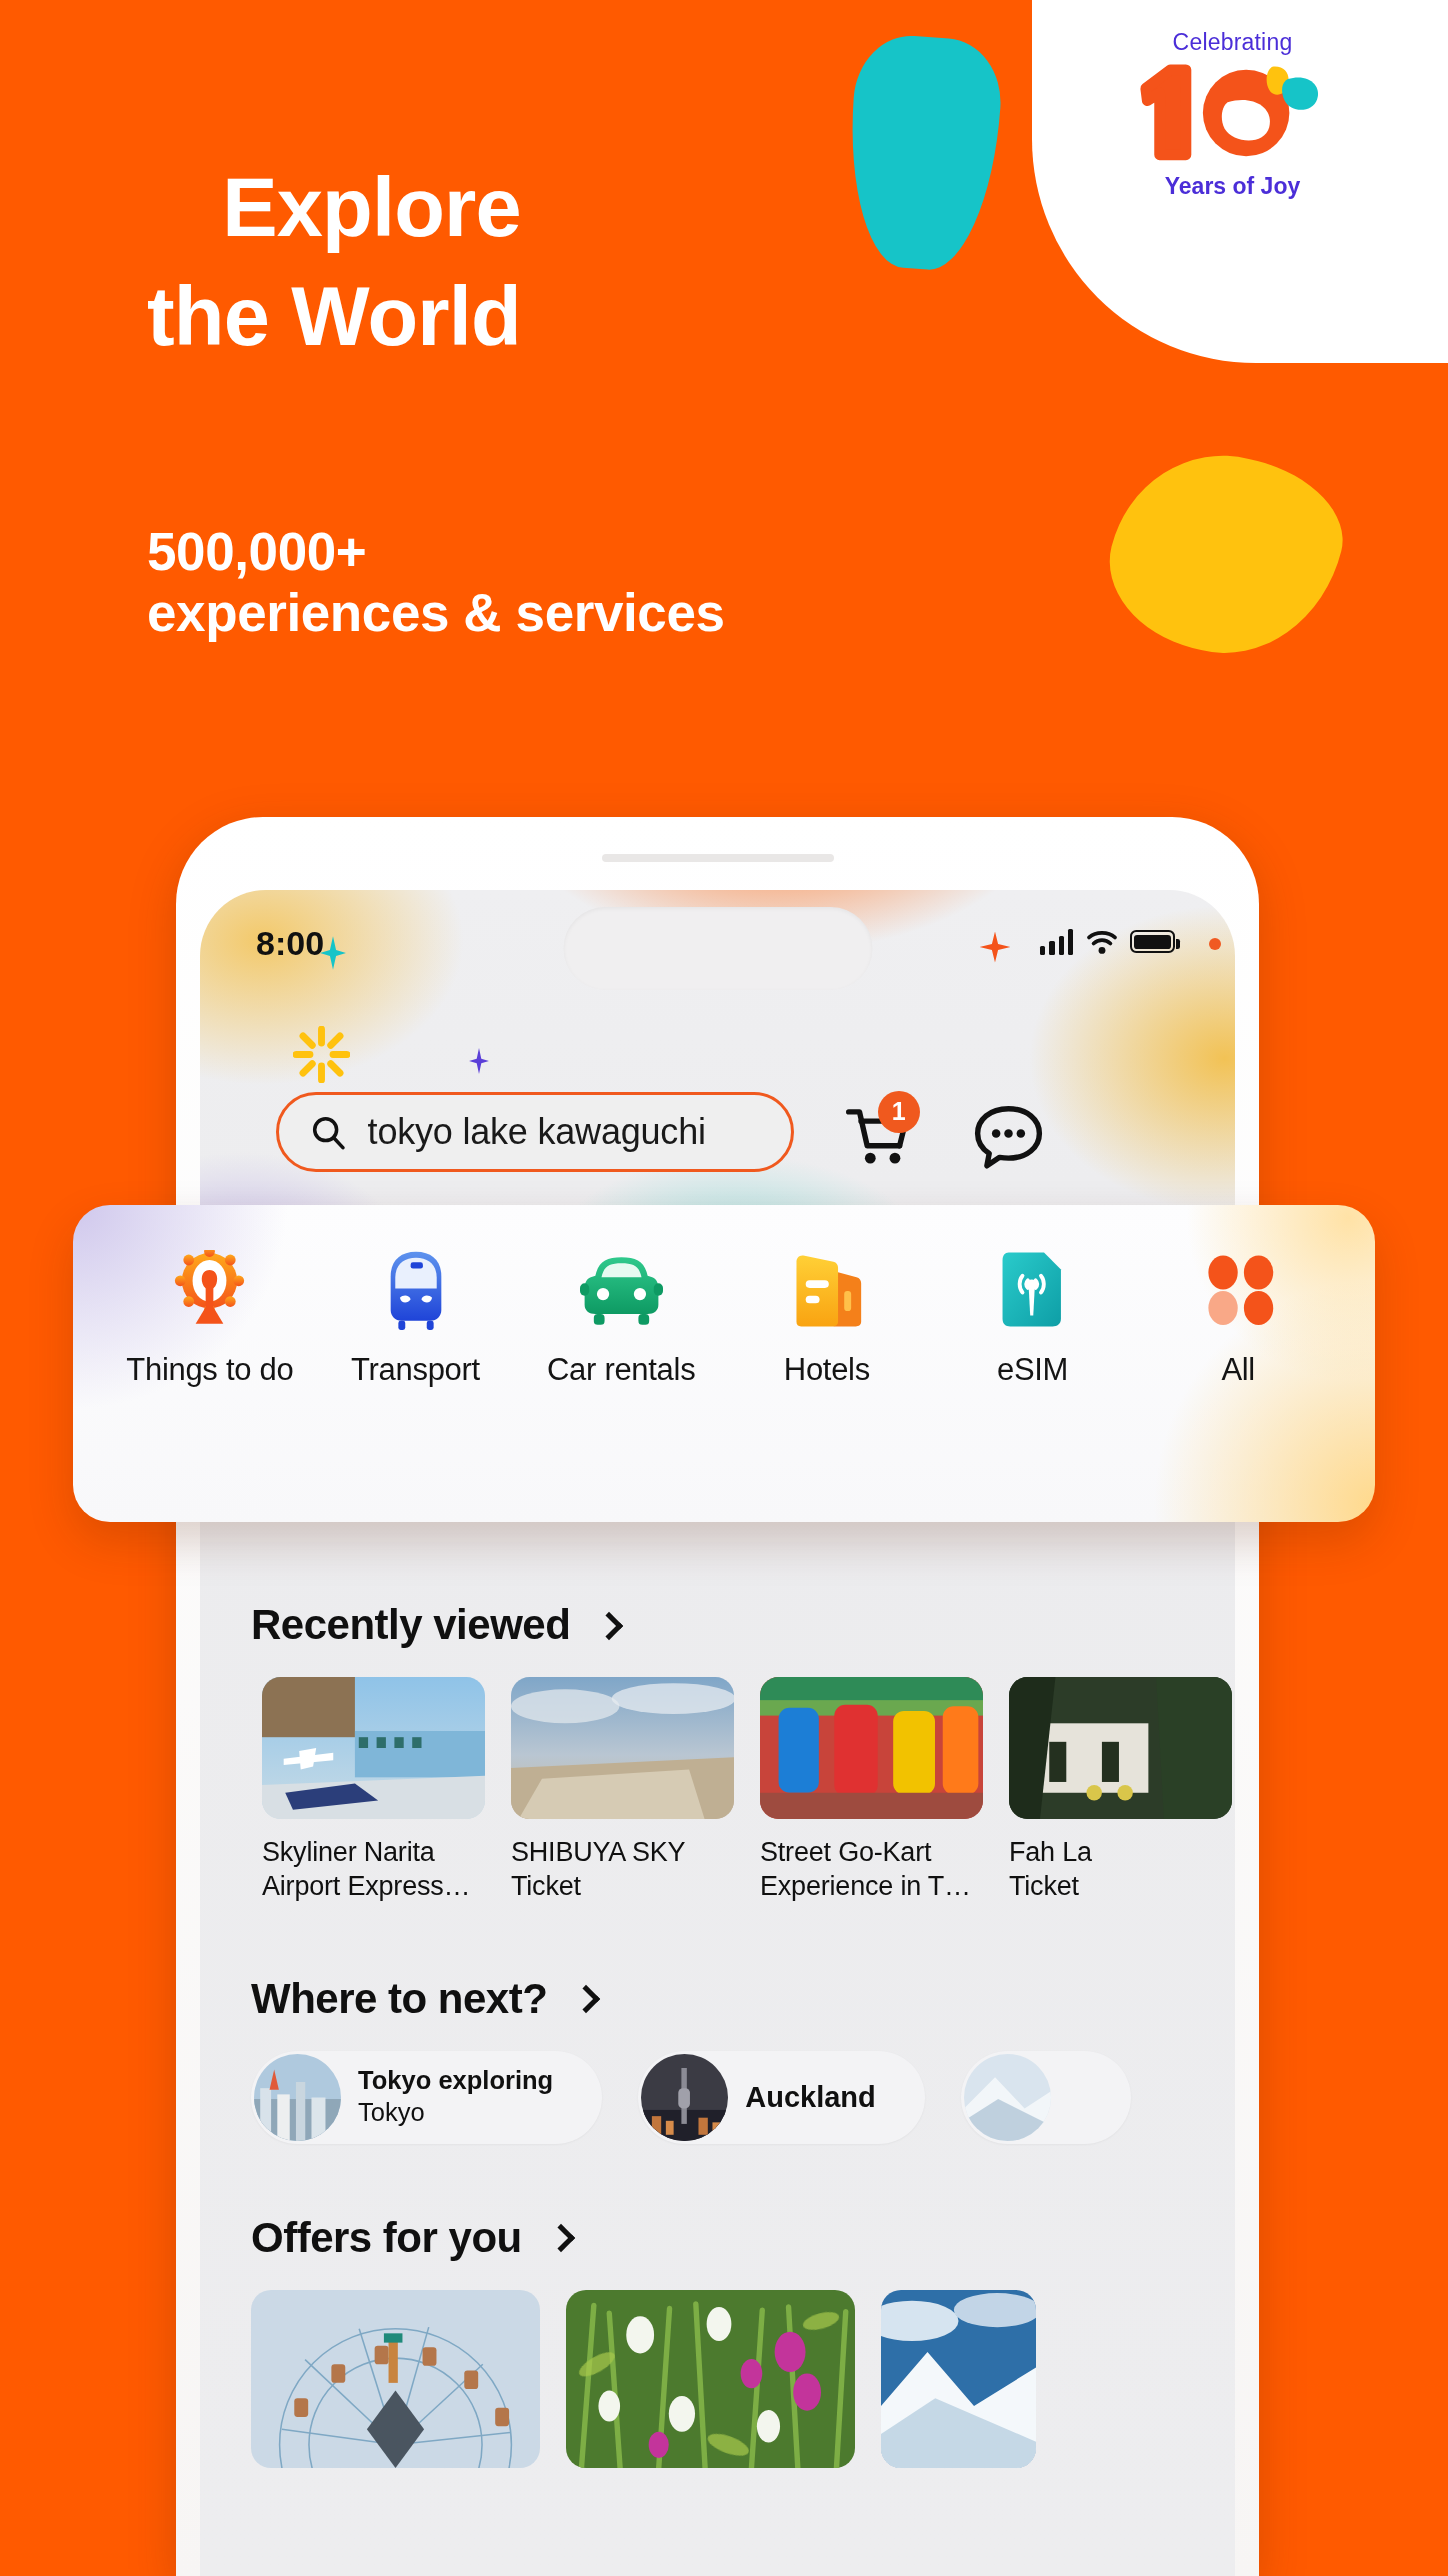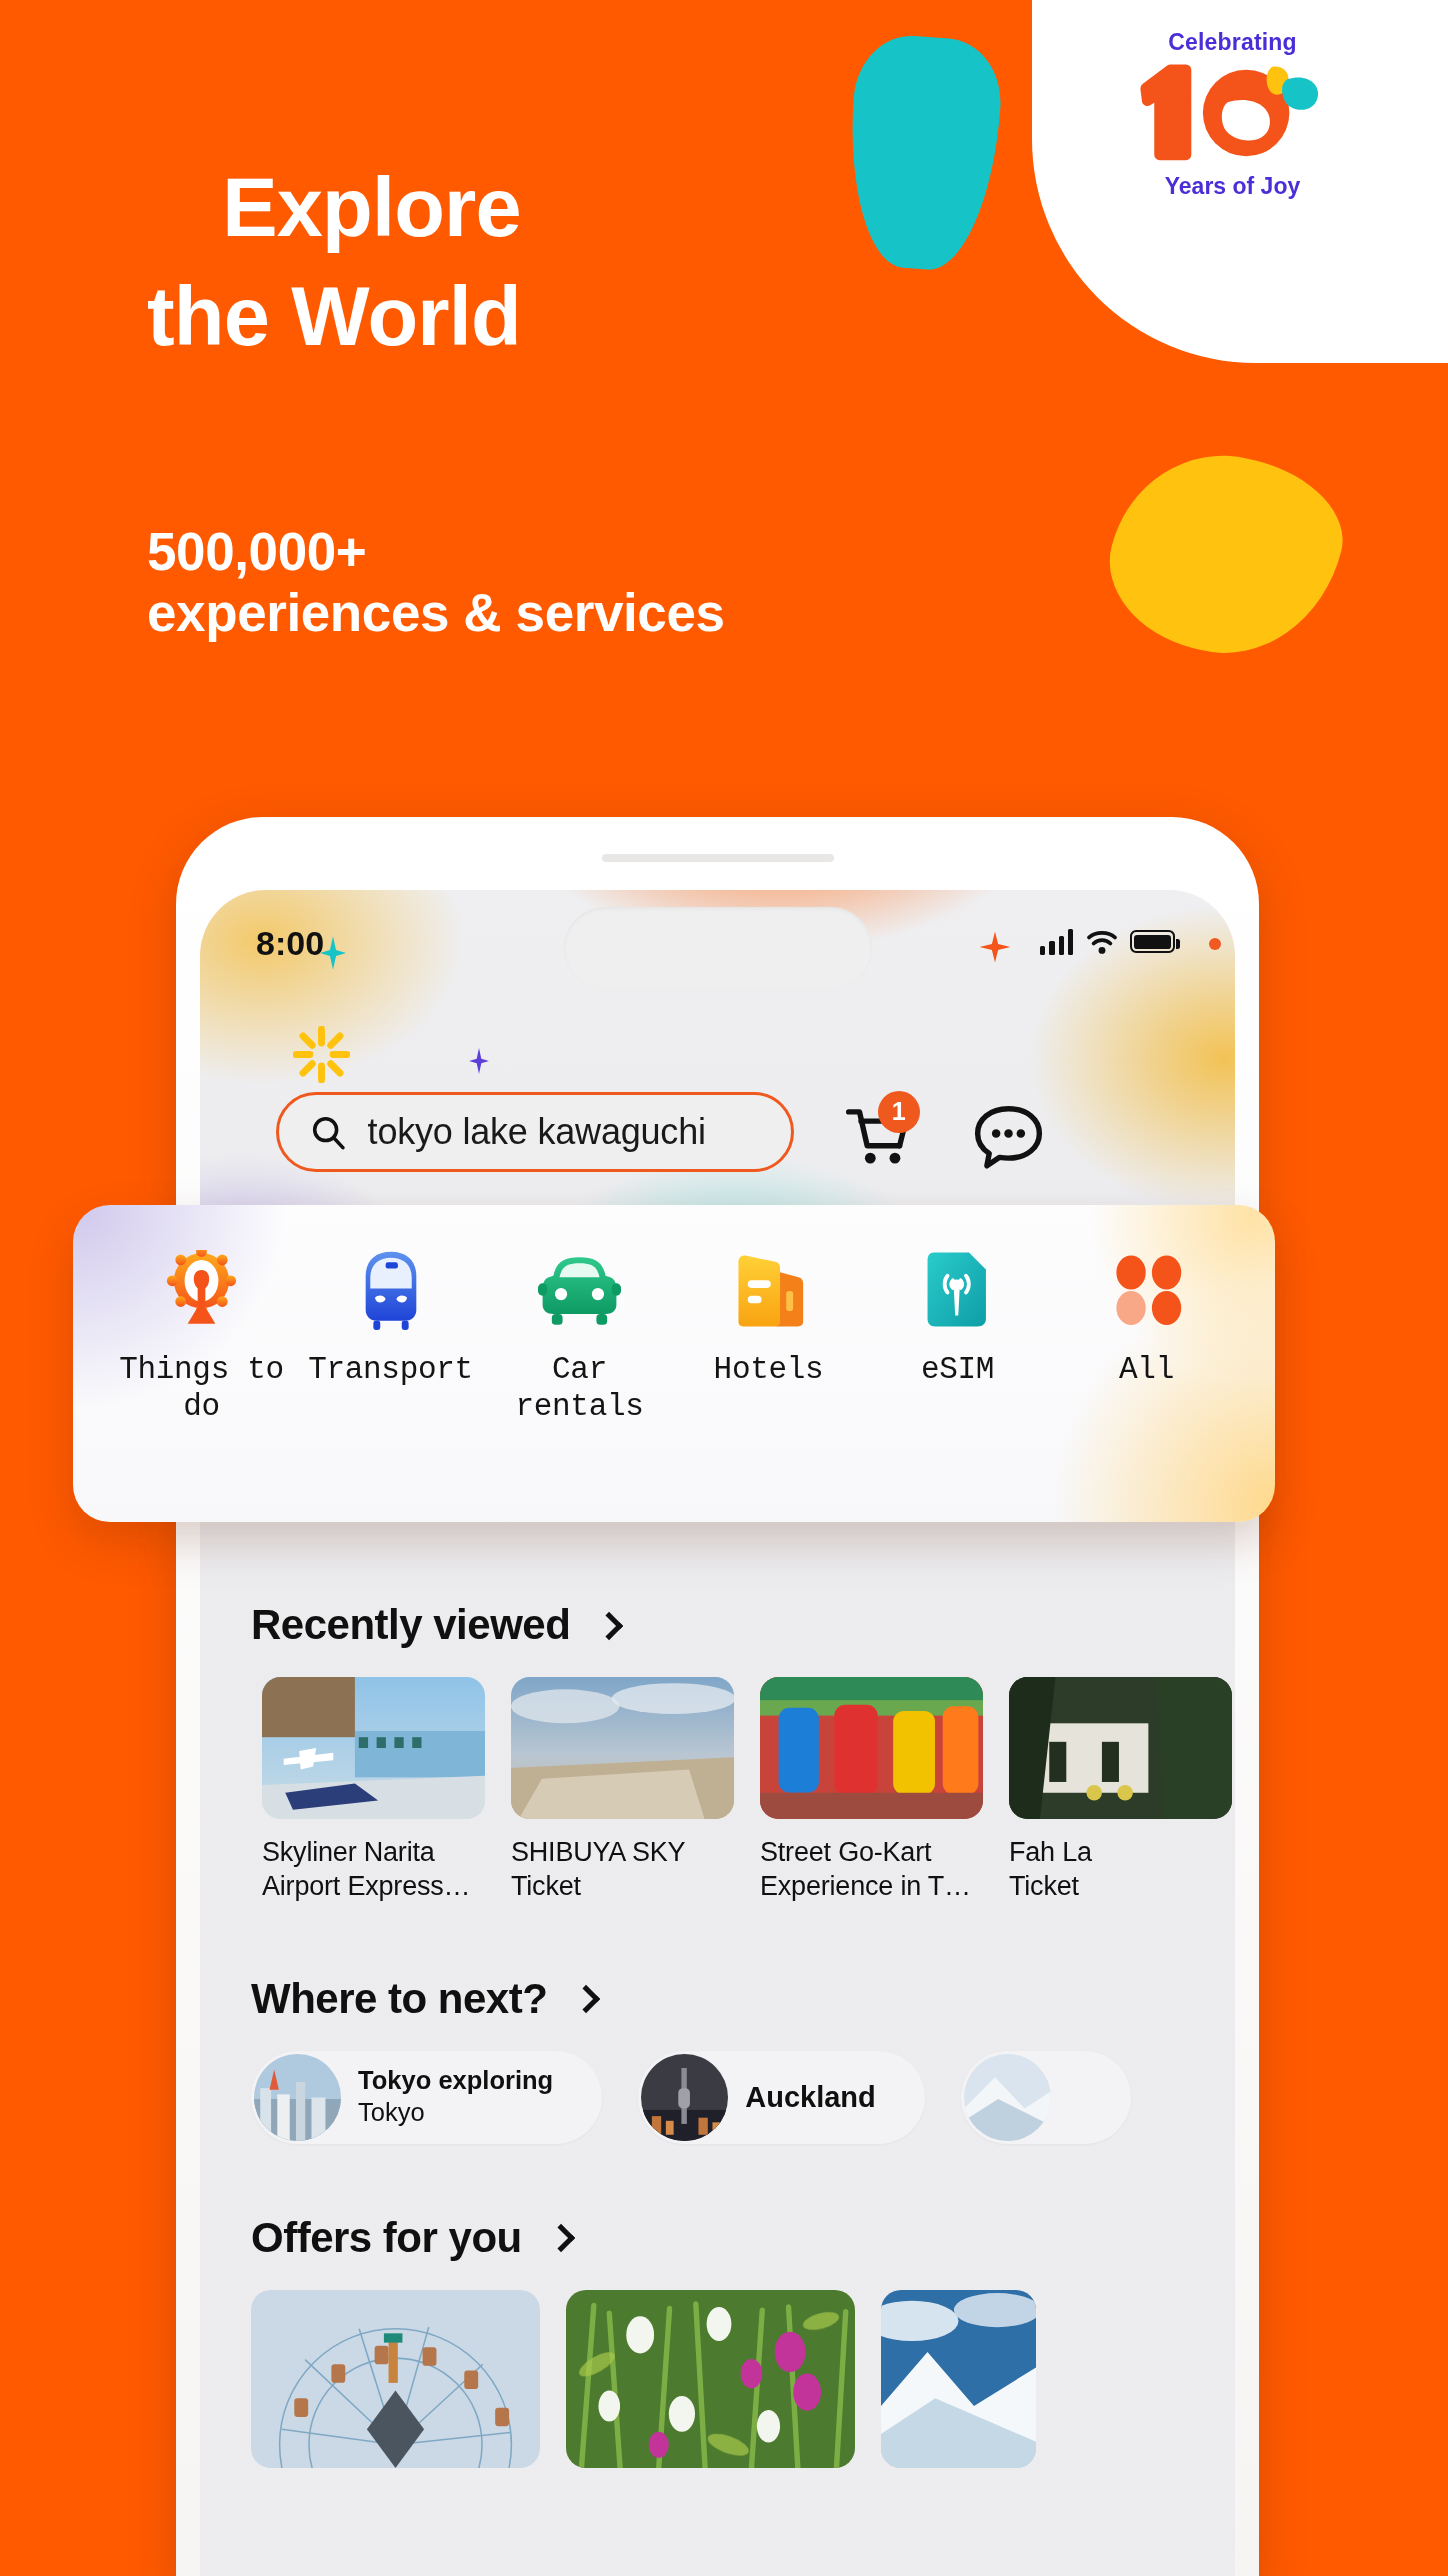--- a/index.html
+++ b/index.html
@@ -31,21 +31,21 @@
   .white-blob::after{
     content:""; position:absolute; left:-0.8px; top:0; width:108px; height:100%;
     background:transparent;
   }
 
   
   .badge{ position:absolute; left:1105px; top:23px; width:255px; height:178px; }
   .badge .celebrating{
     position:absolute; top:6.2px; left:0; width:100%;
     text-align:center; color:#4B2ED8;
-    font-weight:bold; font-size:23px; letter-spacing:0.2px;
+    font-weight:normal; font-size:23px; letter-spacing:0.2px;
   }
   .badge .years{
     position:absolute; bottom:1.5px; left:0; width:100%;
     text-align:center; color:#4B2ED8;
     font-weight:bold; font-size:23px;
   }
   .badge svg{ position:absolute; left:50%; top:39px; transform:translateX(-50%); }
 
   
   .headline{
@@ -156,29 +156,29 @@
   .pill .av{ width:87px; height:87px; border-radius:50%; margin:3.1px 17px 3.1px 3.1px; overflow:hidden; flex:0 0 87px; }
   .pill .txt .a{ font-size:25.5px; font-weight:bold; color:#101010; line-height:1.25; }
   .pill .txt .b{ font-size:25.5px; color:#101010; line-height:1.25; }
   .pill .txt .solo{ font-size:29px; font-weight:bold; color:#101010; }
 
   .offerrow{ display:flex; gap:26px; padding-left:51px; }
   .ocard{ width:289px; flex:0 0 289px; height:178px; border-radius:20px; overflow:hidden; }
 
   
   .catcard{
-    position:absolute; left:73px; top:1205px; width:1202px; height:317px;
+    position:absolute; left:73px; top:1205px; width:1302px; height:317px;
     border-radius:37px;
     background:
       radial-gradient(ellipse 325px 309px at 0% 0%, #CFC7EC 0%, rgba(207,199,236,0) 66%),
       radial-gradient(ellipse 325px 332px at 100% 95%, #FFD98C 0%, rgba(255,217,140,0) 68%),
       radial-gradient(ellipse 232px 232px at 98% 4%, #FFE2A6 0%, rgba(255,226,166,0) 70%),
       linear-gradient(180deg,#FDFDFE 0%,#F8F8FA 100%);
     box-shadow:0 20px 46px rgba(90,30,0,.20);
-    display:flex; align-items:flex-start; padding:43px 34px 0 34px;font-family:Liberation Mono, monospace;
+    display:flex; align-items:flex-start; padding:43px 34px 0 34px;
   }
   .cat{
     flex:1 1 0; display:flex; flex-direction:column; align-items:center; gap:20px;
   }
   .cat .ico{ height:83px; display:flex; align-items:center; justify-content:center; }
   .cat .lbl{
     font-size:31px; color:#141414; text-align:center; line-height:1.2; letter-spacing:-0.3px;
   }
 
   

